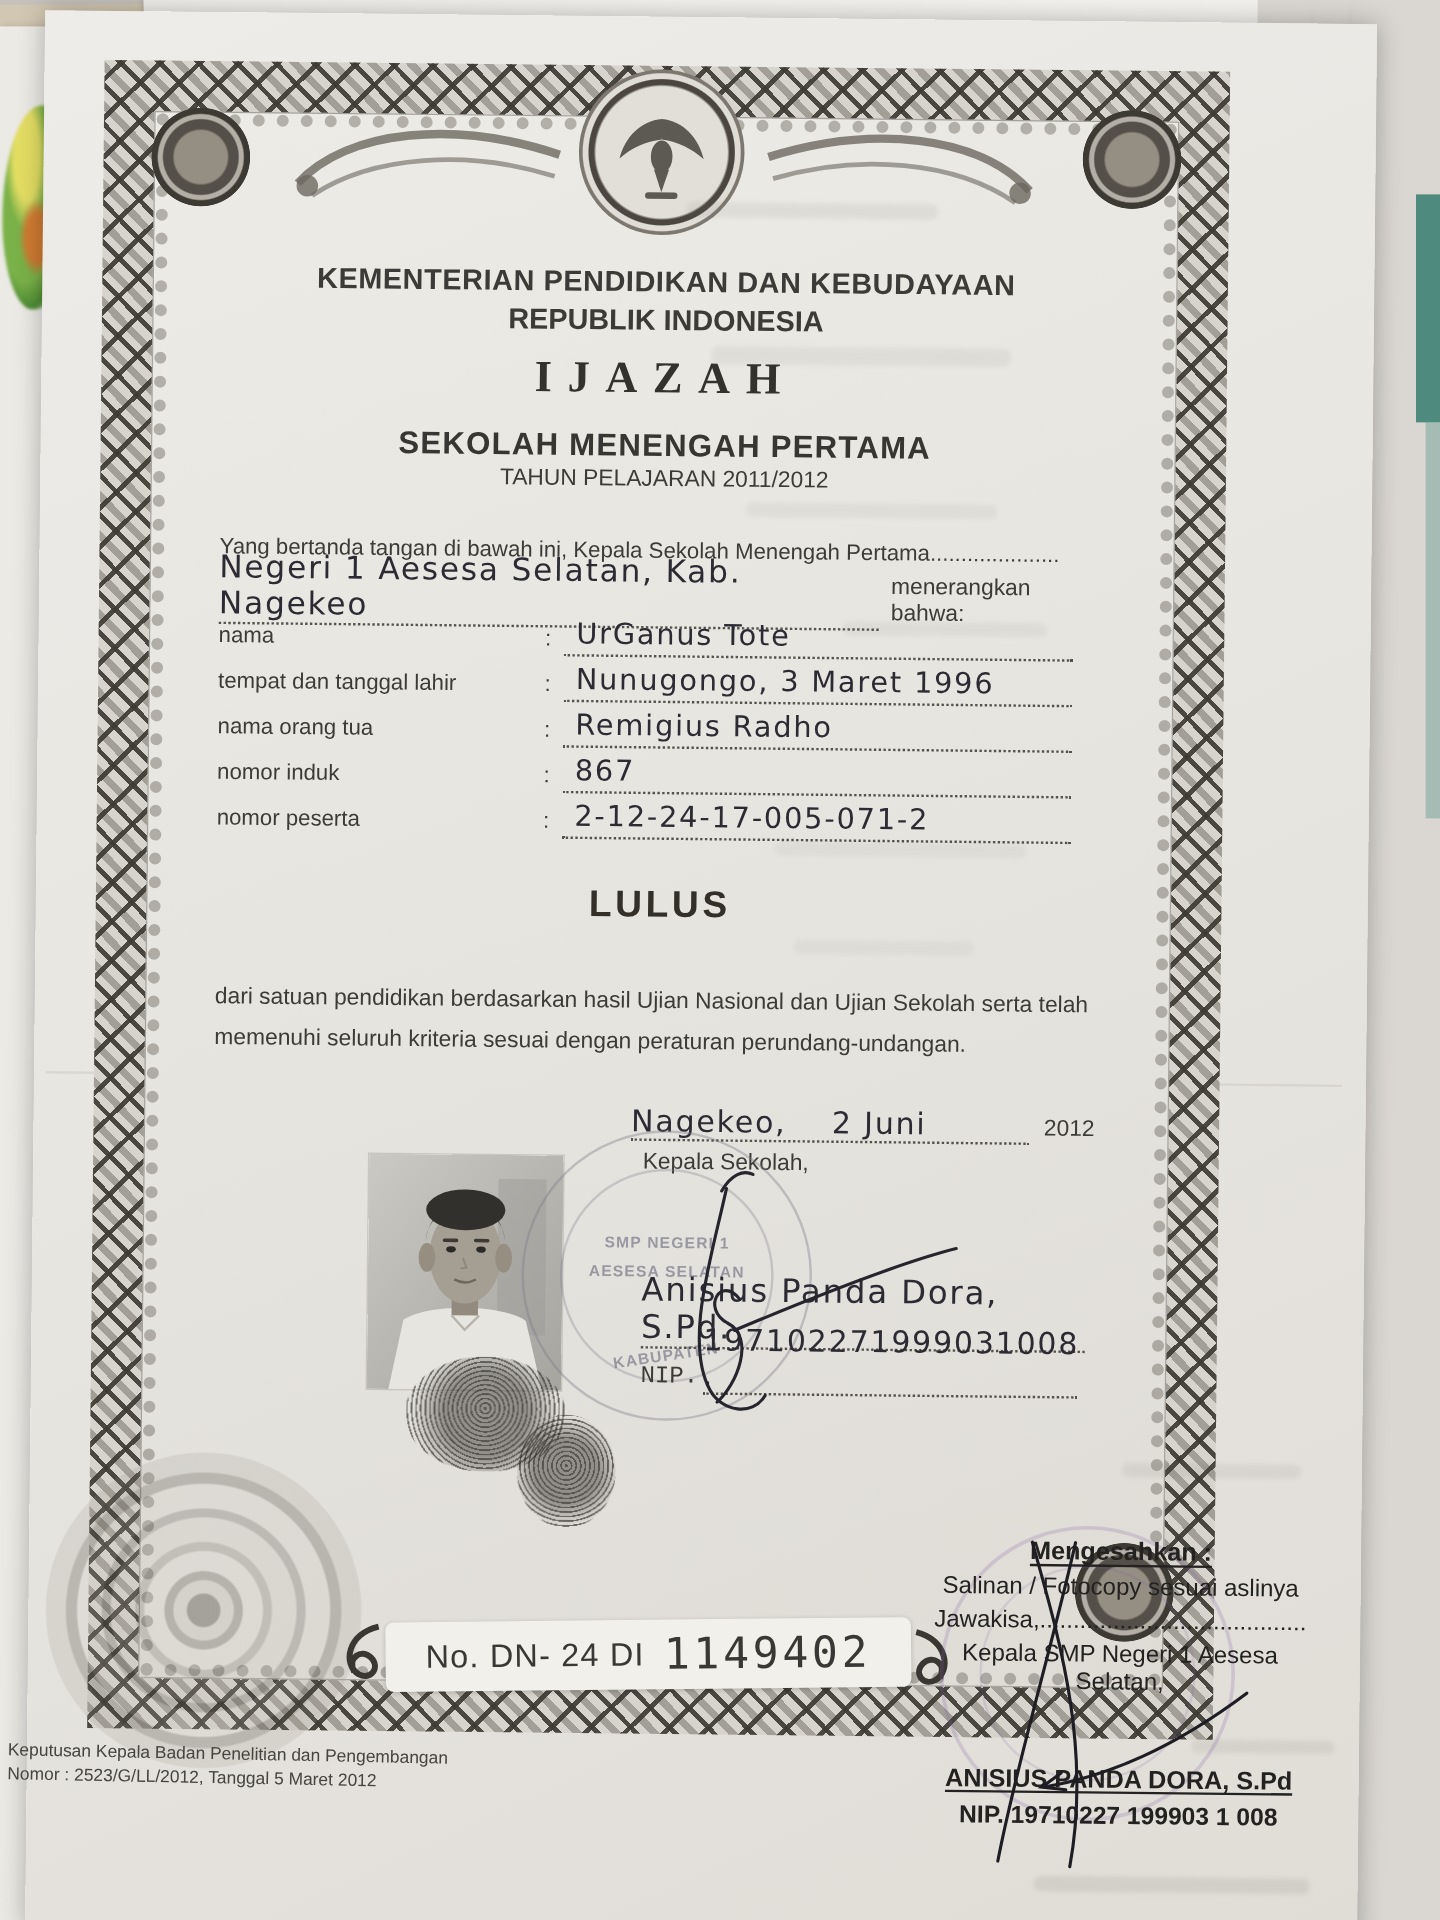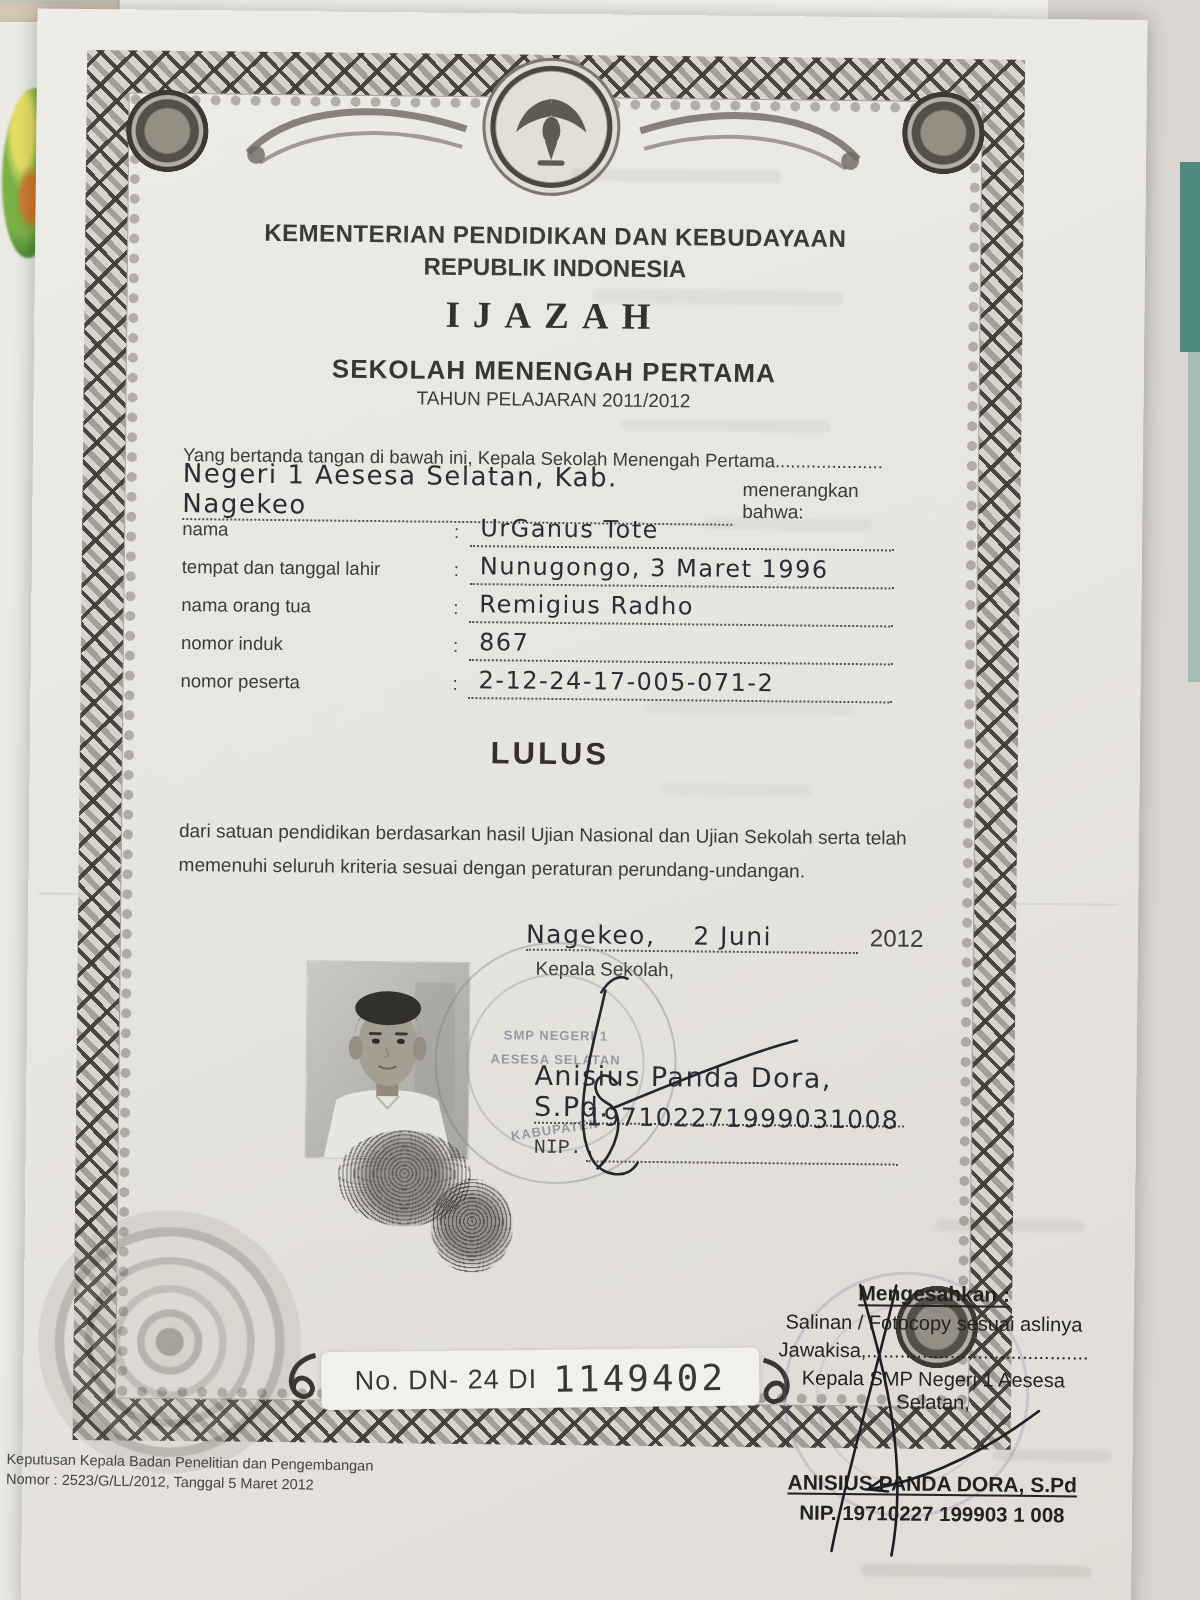--- a/index.html
+++ b/index.html
@@ -57,21 +57,21 @@
   .fields{left:180px;top:510px;width:712px;}
   .frow{display:flex;align-items:flex-end;height:38px;}
   .flabel{width:272px;font-size:18.5px;color:#3d3b37;padding-bottom:4px;}
   .fcolon{width:16px;font-size:18.5px;color:#3d3b37;padding-bottom:4px;}
   .fvalue{flex:1;font-size:24px;padding:0 0 0 10px;height:32px;line-height:30px;}
   .lulus{left:130px;top:736px;width:840px;font-size:31px;font-weight:700;letter-spacing:3px;color:#323028;}
   .body1{left:180px;top:824px;width:770px;font-size:19px;}
   .body2{left:180px;top:858px;width:770px;font-size:19px;}
   .daterow{left:528px;top:920px;display:flex;align-items:flex-end;}
   .datehand{font-size:25px;width:332px;}
-  .dateyear{font-size:24px;margin-left:12px;padding-bottom:2px;}
+  .dateyear{font-size:19px;margin-left:12px;padding-bottom:2px;}
   .kepsek{left:538px;top:958px;font-size:19px;}
   .namerow{left:538px;top:1060px;}
   .namerow .hand{font-size:27px;width:370px;display:inline-block;}
   .niprow{left:538px;top:1102px;display:flex;align-items:flex-end;}
   .niplabel{font-size:20px;padding-bottom:3px;font-family:Liberation Mono, monospace;}
   .niphand{font-size:25px;width:312px;margin-left:4px;}
   
   .photo{left:310px;top:964px;width:162px;height:196px;box-shadow:0 0 0 1px rgba(120,117,110,.25);}
   .fp{border-radius:50%;opacity:.88;filter:blur(.4px);
     background:

